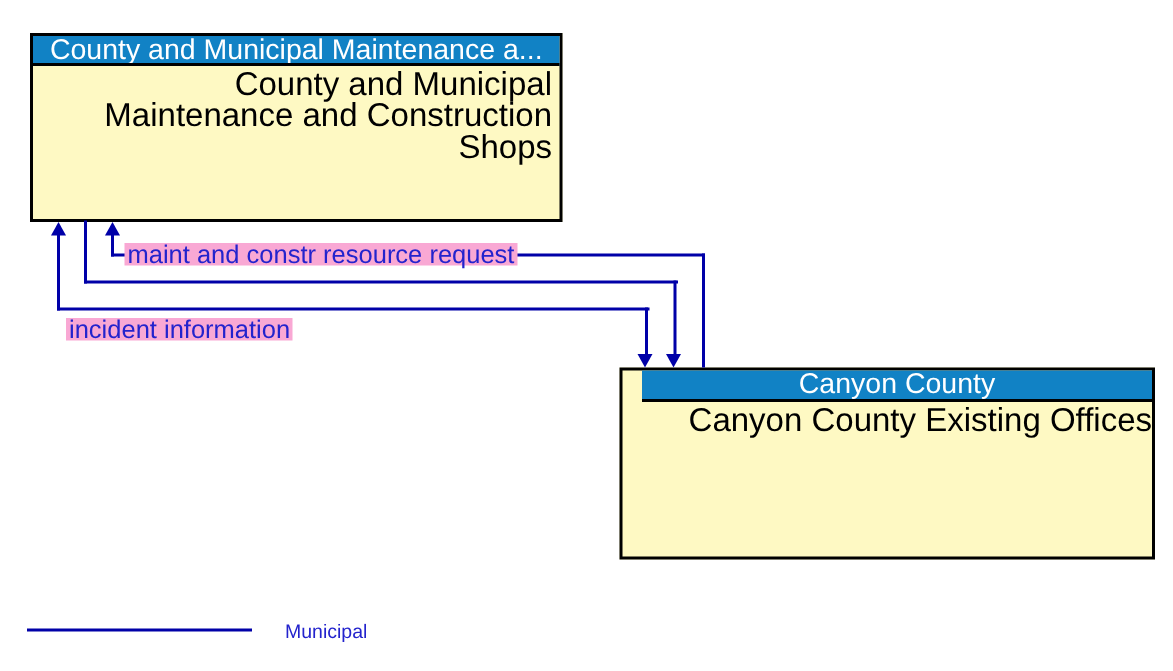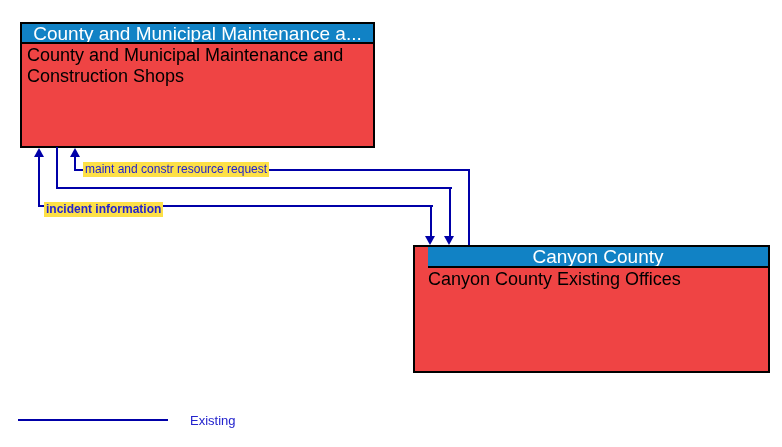--- a/index.html
+++ b/index.html
@@ -17,21 +17,21 @@
     position: relative;
     width: 782px;
     height: 447px;
     background: var(--page-bg);
     font-family: "Liberation Sans", sans-serif;
     overflow: hidden;
   }
   .entity-box {
     position: absolute;
     border: 2px solid var(--box-border);
-    background: #ef4444;
+    background: #fef9c3;
   }
   .entity-box.top    { left: 20px;  top: 22px;  width: 355px; height: 126px; }
   .entity-box.bottom { left: 413px; top: 245px; width: 357px; height: 128px; padding-left: 13px; }
   .entity-header {
     width: 100%;
     background: var(--header-bg);
     color: var(--header-text);
     border-bottom: 2px solid var(--box-border);
     font-size: 19px;
     line-height: 19px;
@@ -39,45 +39,45 @@
     white-space: nowrap;
     overflow: hidden;
     display: flex;
     align-items: center;
     justify-content: center;
   }
   .entity-box.top .entity-header    { height: 20px; }
   .entity-box.bottom .entity-header { height: 21px; }
   .entity-body {
     color: var(--body-text);
-    font-size: 18px;
+    font-size: 22px;
     line-height: 21px;
-    text-align: left;
+    text-align: right;
     margin: 1px auto 0 auto;
     max-width: 341px;
   }
   .hline { position: absolute; height: 2px; background: var(--flow-line); }
   .vline { position: absolute; width: 2px;  background: var(--flow-line); }
   .arrow-up {
     position: absolute; width: 0; height: 0;
     border-left: 5px solid transparent;
     border-right: 5px solid transparent;
     border-bottom: 9px solid var(--flow-line);
   }
   .arrow-down {
     position: absolute; width: 0; height: 0;
     border-left: 5px solid transparent;
     border-right: 5px solid transparent;
     border-top: 9px solid var(--flow-line);
   }
   .flow-label {
     position: absolute;
-    background: #fde047;
+    background: #f9a8d4;
     color: var(--flow-label);
-    font-size: 12px;
+    font-size: 17px;
     line-height: 15px;
     padding: 0 2px;
     white-space: nowrap;
   }
   .legend-line {
     position: absolute;
     left: 18px; top: 419px;
     width: 150px; height: 2px;
     background: var(--flow-line);
   }
@@ -114,18 +114,18 @@
   <div class="vline" style="left:56px; top:147px; height:42px;"></div>
   <div class="hline" style="left:56px; top:187px; width:396px;"></div>
   <div class="vline" style="left:449px; top:187px; height:50px;"></div>
   <div class="arrow-down" style="left:444px; top:236px;"></div>
 
   <div class="arrow-up" style="left:34px; top:148px;"></div>
   <div class="vline" style="left:38px; top:156px; height:51px;"></div>
   <div class="hline" style="left:38px; top:205px; width:395px;"></div>
   <div class="vline" style="left:430px; top:205px; height:32px;"></div>
   <div class="arrow-down" style="left:425px; top:236px;"></div>
-  <div class="flow-label" style="left:44px; top:202px;font-weight:bold;">incident information</div>
+  <div class="flow-label" style="left:44px; top:212px;">incident information</div>
 
   <div class="legend-line"></div>
-  <div class="legend-label">Existing</div>
+  <div class="legend-label">Municipal</div>
 
 </div>
 
 </body></html>

